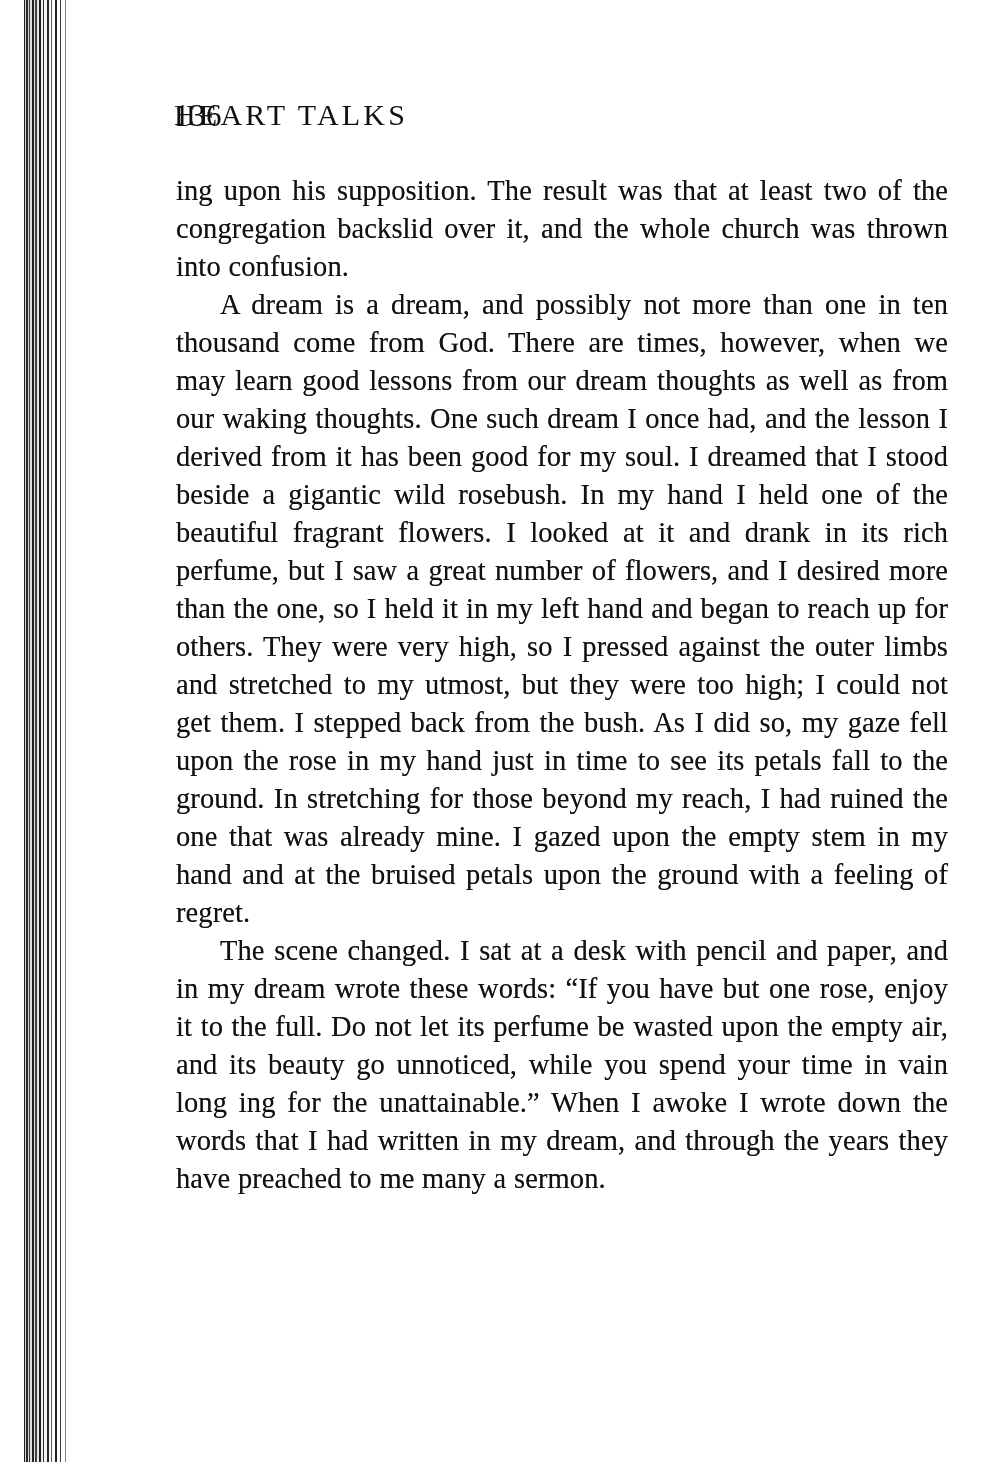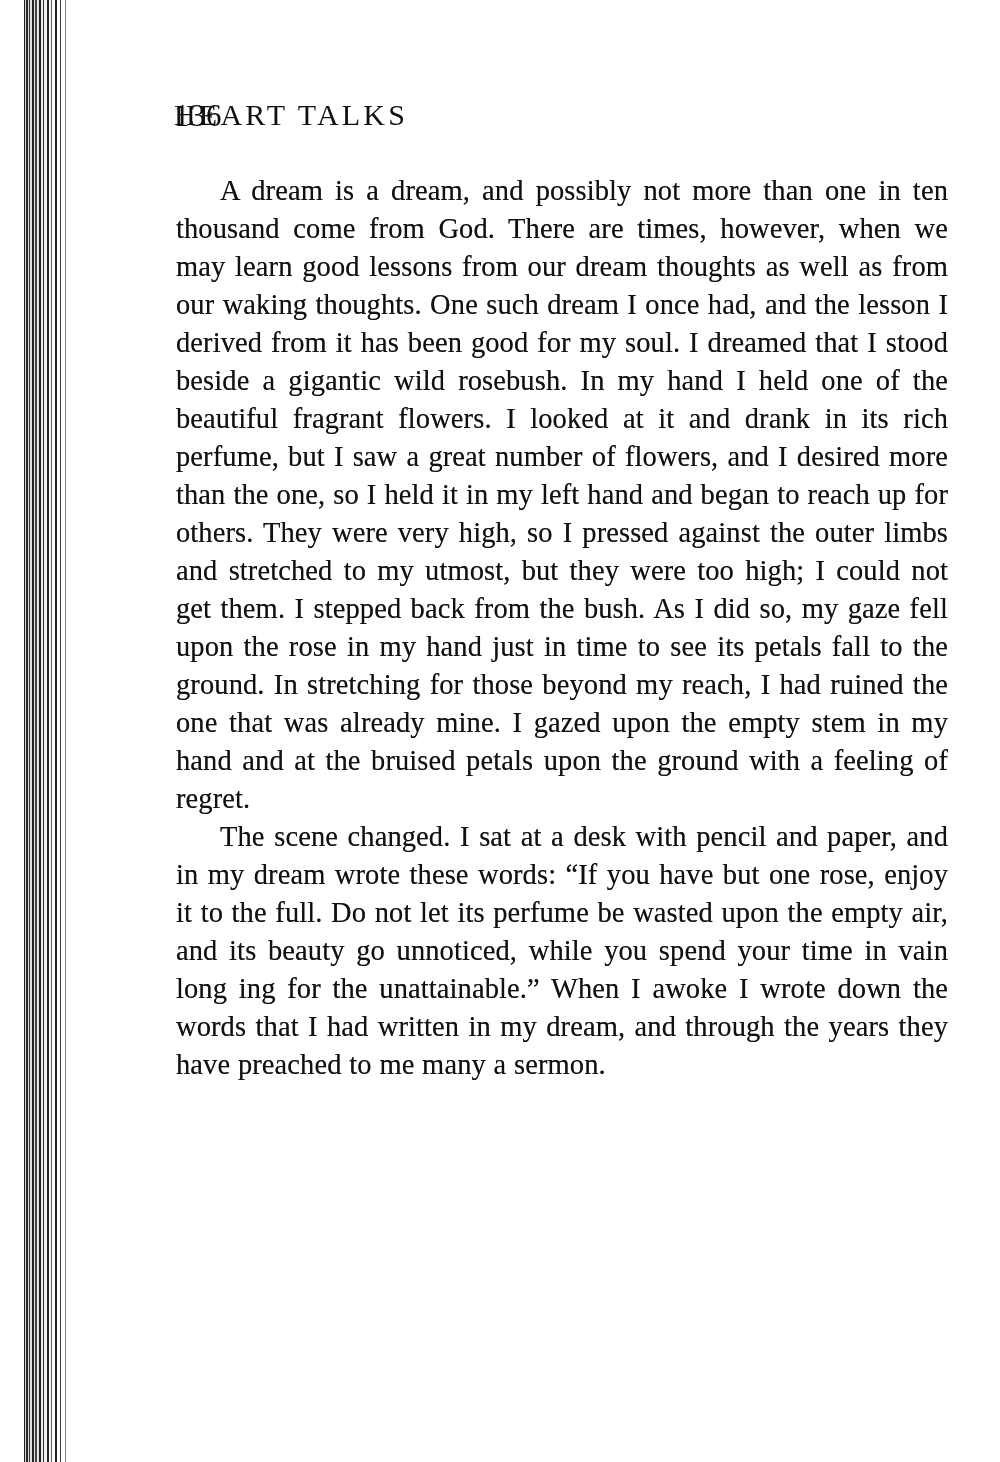--- a/index.html
+++ b/index.html
@@ -128,17 +128,18 @@
 <div class="page">
 
   <div class="scan-gutter"></div>
 
   <div class="header">
     <div class="folio">136</div>
     <div class="running-head">HEART TALKS</div>
   </div>
 
   <div class="body-text">
+    <p class="para">ing upon his supposition.   The result was that at least two of the congregation backslid over it, and  the whole church was thrown into confusion.</p>
     <p class="para indent">A dream is a dream, and possibly not more than one in ten thousand come from God.   There are times, however, when we may learn good lessons from our dream thoughts as well as from our waking thoughts.   One such dream I once had, and the lesson I derived from it has been good for my soul.   I dreamed that I stood beside a gigantic wild rosebush.   In my hand I held one of the beautiful fragrant flowers.   I looked at it and drank in its rich perfume, but I saw a great number of flowers, and I desired more than the one, so I held it in my left hand and began to reach up for others.   They were very high, so I pressed against the outer limbs and stretched to my utmost, but they were too high; I could not get them.   I stepped back from the bush.   As I did so, my gaze fell upon the rose in my hand just in time to see its petals fall to the ground.   In stretching for those beyond my reach, I had ruined the one that was already mine.   I gazed upon the empty stem in my hand and at the bruised petals upon the ground with a feeling of regret.</p>
     <p class="para indent">The scene changed.   I sat at a desk with pencil and paper, and in my dream wrote these words: “If you have but one rose, enjoy it to the full.   Do not let its perfume be wasted upon the empty air, and its beauty go unnoticed, while you spend your time in vain long ing for the unattainable.”   When I awoke I wrote down the words that I had written in my dream, and through the years they have preached to me many a sermon.</p>
   </div>
 
 </div>
 
 </body></html>

